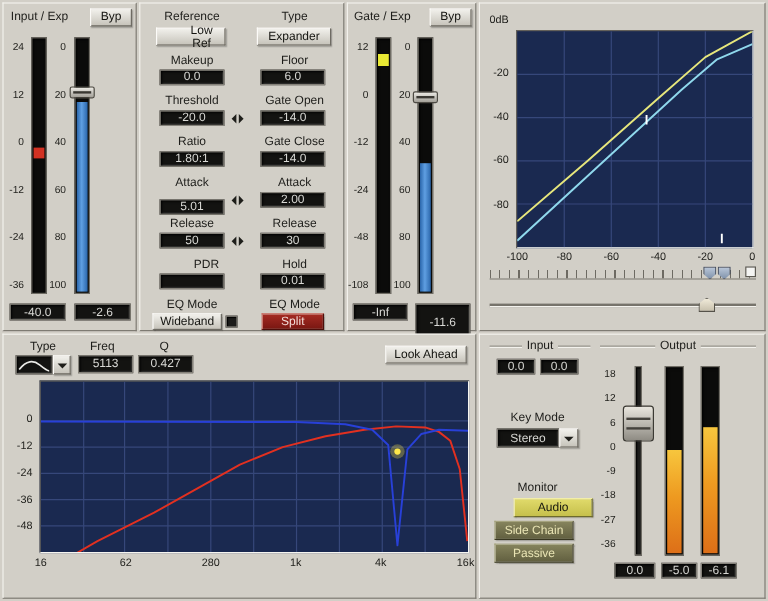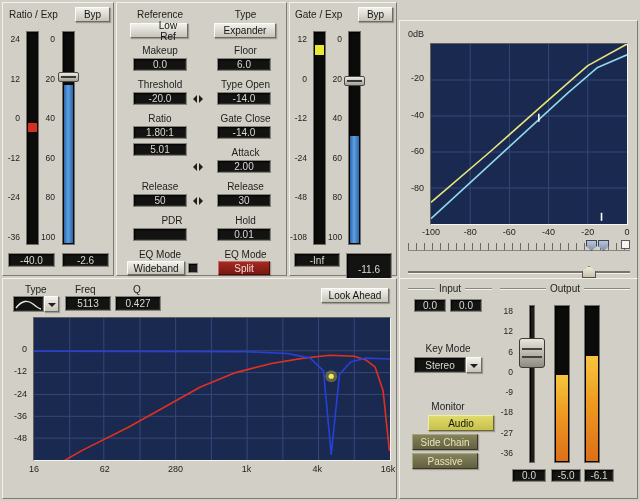--- a/index.html
+++ b/index.html
@@ -47,21 +47,21 @@
   .hdr{position:absolute;display:flex;align-items:center;gap:4px;font-size:10px;color:#1d1d1a;}
   .hdr .line{flex:1;height:0;border-top:1px solid #8a877f;border-bottom:1px solid #f3f2ed;}
   .ind{position:absolute;background:#1c1c1a;border:1px solid #85827a;box-shadow:inset 1px 1px 1px #000;box-sizing:border-box;}
 </style>
 </head>
 <body>
 
 <div class="plugin">
 
   <div class="panel" style="left:2px;top:2px;width:112px;height:274px;">
-    <div class="label" style="left:6px;top:6px;">Ratio / Exp</div>
+    <div class="label" style="left:6px;top:6px;">Input / Exp</div>
     <button class="btn" style="left:72px;top:4px;width:35px;height:15px;">Byp</button>
 
     <div class="scale" style="left:0;top:32px;width:20px;height:206px;">
         <span>24</span>
         <span>12</span>
         <span>0</span>
         <span>-12</span>
         <span>-24</span>
         <span>-36</span>
       </div>
@@ -93,36 +93,36 @@
     <div class="label c" style="left:86px;top:6px;width:85px;">Type</div>
     <button class="btn" style="left:13px;top:20px;width:58px;height:15px;padding-left:24px;">Low Ref</button>
     <button class="btn" style="left:97px;top:20px;width:62px;height:15px;">Expander</button>
 
     <div class="label c" style="left:0;top:42px;width:86px;">Makeup</div>
     <div class="label c" style="left:86px;top:42px;width:85px;">Floor</div>
     <div class="lcd" style="left:16px;top:55px;width:54px;height:13px;">0.0</div>
     <div class="lcd" style="left:100px;top:55px;width:54px;height:13px;">6.0</div>
 
     <div class="label c" style="left:0;top:76px;width:86px;">Threshold</div>
-    <div class="label c" style="left:86px;top:76px;width:85px;">Type Open</div>
+    <div class="label c" style="left:86px;top:76px;width:85px;">Gate Open</div>
     <div class="lcd" style="left:16px;top:89px;width:54px;height:13px;">-20.0</div>
     <div class="spin" style="left:76px;top:92px;">
       <i class="l"></i>
         <i class="r"></i>
     </div>
     <div class="lcd" style="left:100px;top:89px;width:54px;height:13px;">-14.0</div>
 
     <div class="label c" style="left:0;top:110px;width:86px;">Ratio</div>
     <div class="label c" style="left:86px;top:110px;width:85px;">Gate Close</div>
     <div class="lcd" style="left:16px;top:123px;width:54px;height:13px;">1.80:1</div>
     <div class="lcd" style="left:100px;top:123px;width:54px;height:13px;">-14.0</div>
 
     <div class="label c" style="left:0;top:144px;width:86px;">Attack</div>
     <div class="label c" style="left:86px;top:144px;width:85px;">Attack</div>
-    <div class="lcd" style="left:16px;top:140px;width:54px;height:13px;">5.01</div>
+    <div class="lcd" style="left:16px;top:163px;width:54px;height:13px;">5.01</div>
     <div class="spin" style="left:76px;top:160px;">
       <i class="l"></i>
         <i class="r"></i>
     </div>
     <div class="lcd" style="left:100px;top:157px;width:54px;height:13px;">2.00</div>
 
     <div class="label c" style="left:0;top:178px;width:86px;">Release</div>
     <div class="label c" style="left:86px;top:178px;width:85px;">Release</div>
     <div class="lcd" style="left:16px;top:191px;width:54px;height:13px;">50</div>
     <div class="spin" style="left:76px;top:194px;">
@@ -171,21 +171,21 @@
       <div class="fill blue" style="top: 49%;"></div>
     </div>
     <div class="hwrap" style="left:54px;top:28px;width:21px;height:214px;">
       <div class="handle" style="top: 21%;"></div>
     </div>
 
     <div class="lcd" style="left:4px;top:250px;width:46px;height:14px;">-Inf</div>
     <div class="lcd" style="left:56px;top:250px;width:46px;height:32px;">-11.6</div>
   </div>
 
-  <div class="panel" style="left:399px;top:2px;width:239px;height:274px;margin-top:18px;">
+  <div class="panel" style="left:399px;top:2px;width:239px;height:274px;">
     <div class="label" style="left:8px;top:8px;font-size:9px;">0dB</div>
     <div class="scale" style="left:0;top:53px;width:27px;height:118px;font-size:9px;">
         <span>-20</span>
         <span>-40</span>
         <span>-60</span>
         <span>-80</span>
       </div>
     <div class="graph" style="left:30px;top:22px;width:198px;height:182px;">
       <svg class="plot" viewBox="0 0 196 180" preserveAspectRatio="none">
           <line x1="39.2" y1="0" x2="39.2" y2="180" class="grid"></line>

